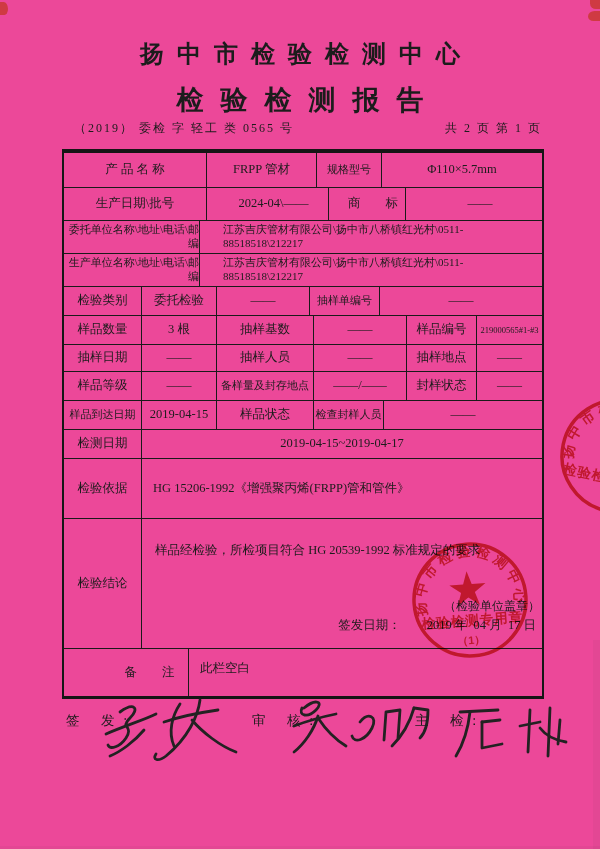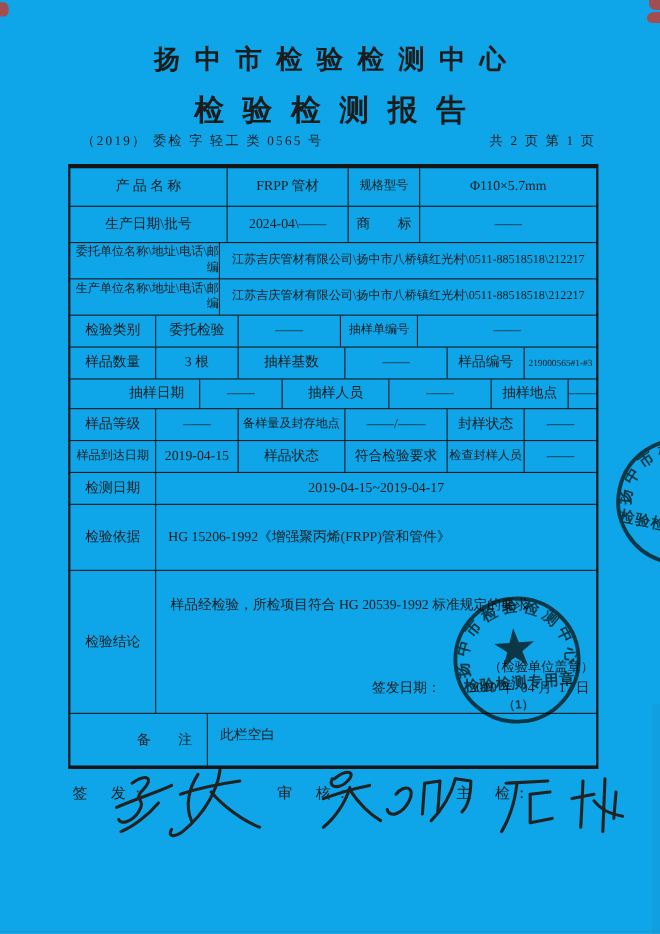--- a/index.html
+++ b/index.html
@@ -1,16 +1,16 @@
 <!DOCTYPE html>
 <html><head>
 <meta charset="utf-8">
 <style>
   html,body{margin:0;padding:0;background:#fff;}
-  .page{position:relative;width:600px;height:849px;background:#0ea5e9;overflow:hidden;
+  .page{position:relative;width:600px;height:849px;background:#ec4899;overflow:hidden;
         font-family:"Liberation Serif","DejaVu Serif",serif;color:#1c1c1c;}
   
   .org-title{position:absolute;top:38px;left:0;width:100%;text-align:center;
              font-size:24px;font-weight:bold;letter-spacing:13px;text-indent:13px;}
   .report-title{position:absolute;top:82px;left:0;width:100%;text-align:center;
              font-size:27px;font-weight:bold;letter-spacing:17px;text-indent:17px;}
   .ref-no{position:absolute;top:120px;left:74px;font-size:12px;letter-spacing:2px;}
   .page-info{position:absolute;top:120px;right:58px;font-size:12px;letter-spacing:2px;}
   
   .tbl{position:absolute;left:62px;top:149px;width:478px;
@@ -23,21 +23,21 @@
         font-size:12.5px;line-height:1.25;overflow:hidden;}
   .cell.end{border-right:none;}
   .cell.left{justify-content:flex-start;text-align:left;padding-left:11px;}
   .sm{font-size:11px;}
   .xs{font-size:8.5px;letter-spacing:0;}
   .w-a1{width:143px;flex:none;} .w-a2{width:110px;flex:none;} .w-a3{width:65px;flex:none;} .w-a4{flex:1;}
   .w-b1{width:136px;flex:none;} .w-b2{flex:1;}
   .w-c1{width:78px;flex:none;} .w-c2{width:75px;flex:none;} .w-c3{width:97px;flex:none;}
   .w-c4{width:93px;flex:none;} .w-c5{width:70px;flex:none;} .w-c6{flex:1;}
   .w-d1{width:78px;flex:none;} .w-d2{flex:1;}
-  .h35{height:35px;} .h33{height:33px;} .h29{height:29px;} .h27{height:27px;padding-left:40px;}
+  .h35{height:35px;} .h33{height:33px;gap:12px;} .h29{height:29px;} .h27{height:27px;}
   .h60{height:60px;} .h130{height:130px;} .h47{height:47px;padding-left:47px;}
   .conclusion-cell{position:relative;display:block;}
   .conclusion-text{position:absolute;top:24px;left:13px;font-size:12.5px;}
   .seal-note{position:absolute;top:80px;right:2px;font-size:12px;}
   .issue-line{position:absolute;top:99px;right:6px;font-size:12.5px;}
   .issue-line .gap{display:inline-block;width:26px;}
   .remark-cell{align-items:flex-start;padding-top:12px;}
   
   .sig-label{position:absolute;font-size:13.5px;letter-spacing:4px;}
   .sig{position:absolute;}
@@ -120,21 +120,20 @@
       <div class="cell w-c3 sm">备样量及封存地点</div>
       <div class="cell w-c4">——/——</div>
       <div class="cell w-c5">封样状态</div>
       <div class="cell w-c6 end">——</div>
     </div>
 
     <div class="trow h29">
       <div class="cell w-c1 sm">样品到达日期</div>
       <div class="cell w-c2">2019-04-15</div>
       <div class="cell w-c3">样品状态</div>
-      <div class="cell w-c4">符合检验要求</div>
       <div class="cell w-c5 sm">检查封样人员</div>
       <div class="cell w-c6 end">——</div>
     </div>
 
     <div class="trow h29">
       <div class="cell w-d1">检测日期</div>
       <div class="cell w-d2 end">2019-04-15~2019-04-17</div>
     </div>
 
     <div class="trow h60">

